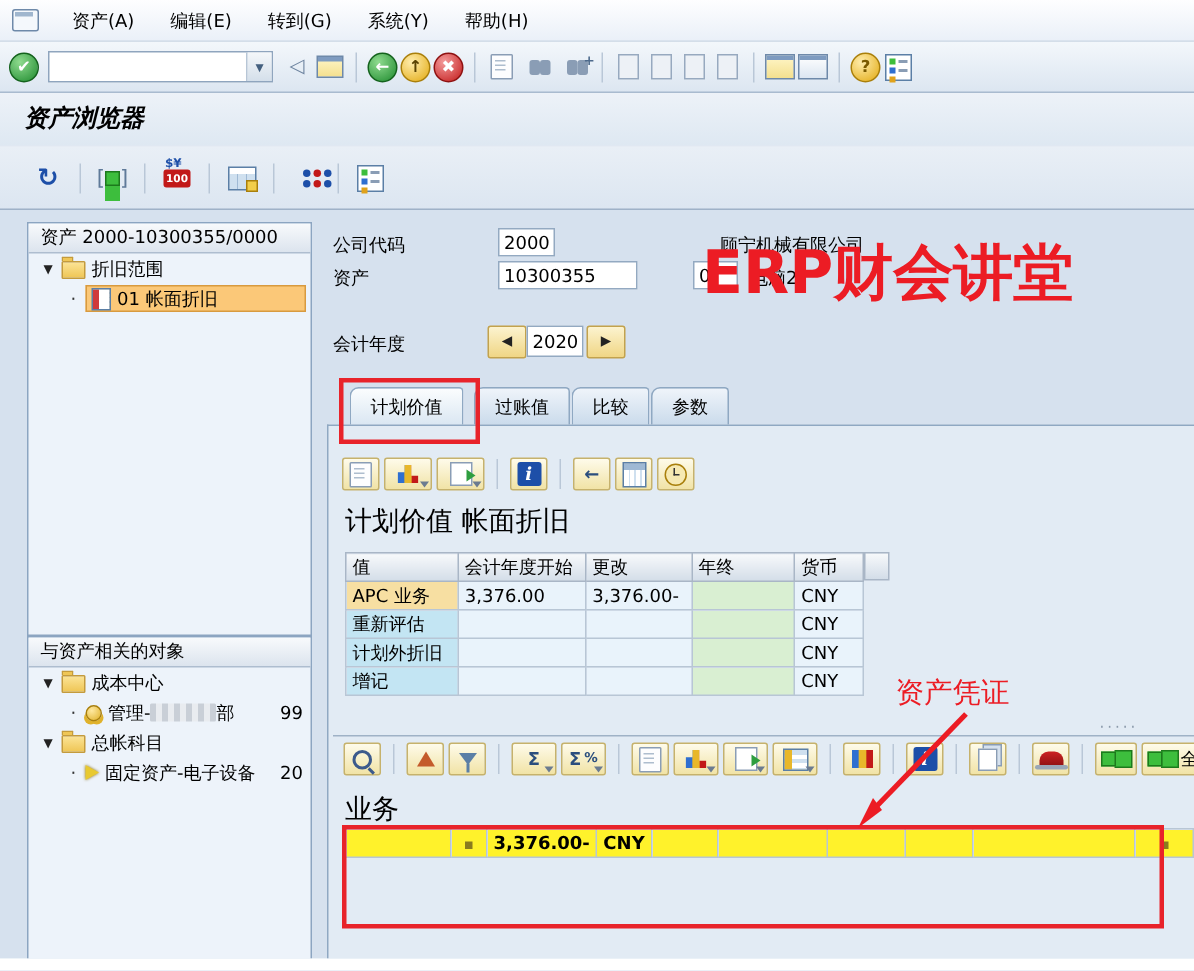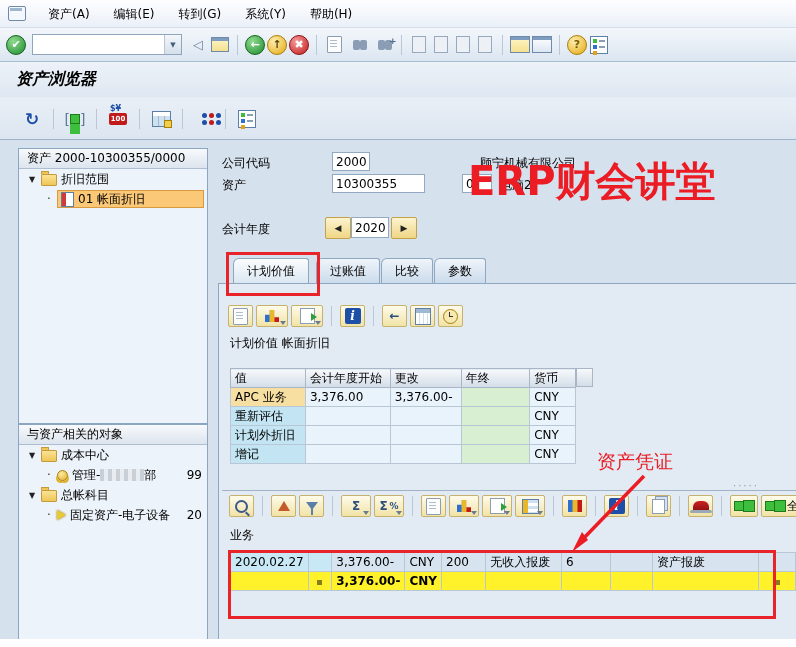--- a/index.html
+++ b/index.html
@@ -93,21 +93,21 @@
   .spin{position:absolute;width:24px;height:20px;background:linear-gradient(#FCF3CF,#F0D685);
         border:1px solid #C2A24D;border-radius:2px;display:flex;align-items:center;justify-content:center;
         font-size:9px;color:#222}
   
   .tab{position:absolute;height:26px;box-sizing:border-box;display:flex;align-items:center;padding:0 13px;
        background:linear-gradient(#EFF4FA,#C9DAEB);border:1px solid #8FA8C2;border-bottom:none;
        border-radius:6px 3px 0 0;white-space:nowrap}
   .tab.active{background:linear-gradient(#FBFDFE,#D9E6F2)}
   .tabpanel{position:absolute;left:218px;top:143px;width:578px;height:364px;background:#E2EBF4;
             border-top:1px solid #8FA8C2;border-left:1px solid #8FA8C2;box-sizing:border-box}
-  .sectitle{position:absolute;font-size:12px;white-space:nowrap}
+  .sectitle{position:absolute;font-size:18px;white-space:nowrap}
   .toolrow{position:absolute;display:flex;align-items:center;gap:3px}
   .btn{height:22px;min-width:25px;box-sizing:border-box;background:linear-gradient(#FEFBEA,#F1E3A6);
        border:1px solid #C6B26C;border-radius:2px;display:inline-flex;align-items:center;justify-content:center;
        padding:0 3px;position:relative;flex:0 0 auto;gap:2px}
   .btn .g{font-size:12px;font-weight:bold;color:#2B4E7E;line-height:1}
   .ddm{position:absolute;right:1px;bottom:1px;width:0;height:0;border-left:3px solid transparent;
        border-right:3px solid transparent;border-top:4px solid #6B7B90}
   .infosq{width:16px;height:16px;background:#1D4FA8;color:#fff;border-radius:2px;display:flex;align-items:center;
           justify-content:center;font-family:"DejaVu Serif","Liberation Serif",serif;font-style:italic;font-weight:bold;font-size:12px}
   .calcic{width:14px;height:15px;border:1px solid #5B7FA6;background:
@@ -480,32 +480,20 @@
             <col style="width:34px">
             <col style="width:46px">
             <col style="width:77px">
             <col style="width:54px">
             <col style="width:47px">
             <col style="width:114px">
             <col style="width:40px">
           </colgroup>
         <tbody>
         <tr>
-          <td class="cy1">2020.02.27</td>
-          <td class="cy1"></td>
-          <td class="cy2 r">3,376.00-</td>
-          <td class="cy2">CNY</td>
-          <td class="cy2">200</td>
-          <td class="cy2">无收入报废</td>
-          <td class="cy2">6</td>
-          <td class="cy2"></td>
-          <td class="cy2">资产报废</td>
-          <td class="cy2"></td>
-        </tr>
-        <tr>
           <td class="tot"></td>
           <td class="tot" style="text-align:center"><span class="sq"></span></td>
           <td class="tot r">3,376.00-</td>
           <td class="tot">CNY</td>
           <td class="tot"></td>
           <td class="tot"></td>
           <td class="tot"></td>
           <td class="tot"></td>
           <td class="tot"></td>
           <td class="tot" style="text-align:center"><span class="sq"></span></td>

